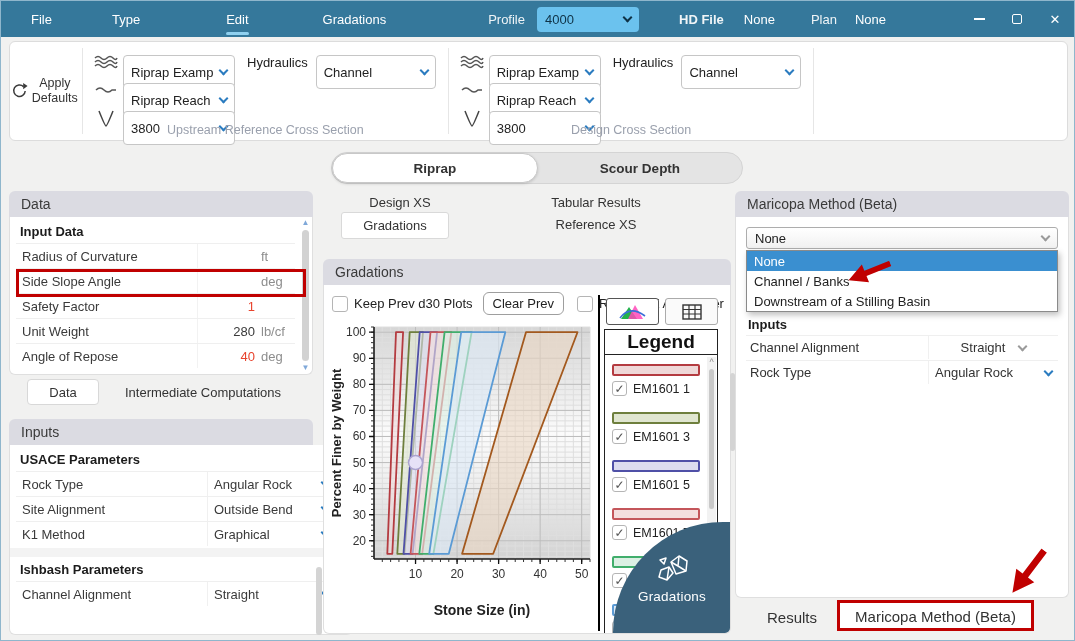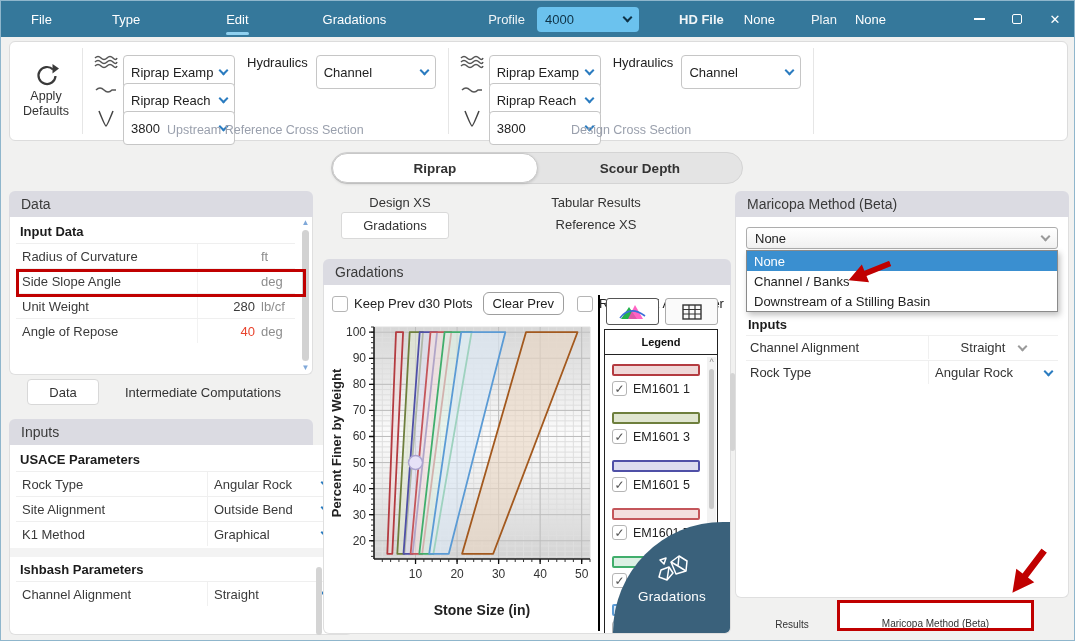--- a/index.html
+++ b/index.html
@@ -16,21 +16,21 @@
   .chev{display:inline-block;width:7px;height:7px;border-right:2px solid #2B7CC0;border-bottom:2px solid #2B7CC0;transform:rotate(45deg);margin-top:-3px;}
   .chev.dark{border-color:#0E3246;}
   .chev.grey{border-color:#9a9a9a;}
   .win-btns{margin-left:auto;display:flex;align-items:center;height:36px;}
   .win-btn{width:38px;height:36px;display:flex;align-items:center;justify-content:center;color:#fff;font-size:13px;}
   .min-bar{width:11px;height:2px;background:#fff;display:inline-block;}
   .max-box{width:10px;height:10px;border:1.5px solid #fff;border-radius:2px;display:inline-block;}
 
   
   .toolbar{position:absolute;left:8px;top:40px;width:1059px;height:100px;background:#fff;border:1px solid #DCDCDC;border-radius:6px;display:flex;align-items:stretch;}
-  .apply-btn{width:72px;display:flex;flex-direction:column;align-items:center;justify-content:center;color:#333;font-size:12.5px;line-height:1.2;text-align:center;}
+  .apply-btn{width:72px;display:flex;flex-direction:row;align-items:center;justify-content:center;color:#333;font-size:12.5px;line-height:1.2;text-align:center;}
   .v-div{width:1px;background:#E6E6E6;margin:6px 0;}
   .tb-group{position:relative;padding:7px 12px 18px 10px;}
   .tb-row{display:flex;align-items:center;height:26px;margin-bottom:2px;}
   .tb-icon{width:26px;display:flex;justify-content:center;margin-right:4px;}
   .sel{height:24px;background:#fff;border:1px solid #C6C6C6;border-radius:4px;display:flex;align-items:center;justify-content:space-between;padding:16px 7px;font-size:13px;color:#222;margin-top:20px;}
   .sel.w110{width:112px;}
   .sel.w120{width:120px;}
   .group-caption{position:absolute;bottom:3px;left:0;right:0;text-align:center;font-size:12.5px;color:#9aa0ad;white-space:nowrap;}
   .hyd-label{font-size:13px;color:#222;margin:0 8px 0 12px;}
 
@@ -64,21 +64,21 @@
 
   
   .subtab{position:absolute;font-size:13px;color:#333;text-align:center;}
 
   
   .grad-body{position:absolute;left:322px;top:284px;width:408px;height:349px;background:#fff;border:1px solid #DFDFDF;border-top:none;border-radius:0 0 6px 6px;overflow:hidden;}
   .gc-row{position:absolute;left:8px;top:7px;display:flex;align-items:center;font-size:13px;color:#222;}
   .cbx{width:16px;height:16px;border:1px solid #B5B5B5;border-radius:3px;background:#fff;display:inline-flex;align-items:center;justify-content:center;font-size:12px;color:#555;margin-right:6px;}
   .btn{border:1px solid #9E9E9E;border-radius:6px;background:#fff;padding:3px 9px;font-size:13px;color:#222;}
   .legend-box{position:absolute;left:280px;top:44px;width:114px;height:305px;background:#fff;border:1.5px solid #222;}
-  .legend-head{height:25px;border-bottom:1.5px solid #222;display:flex;align-items:center;justify-content:center;font-weight:bold;font-size:11px;color:#111;}
+  .legend-head{height:25px;border-bottom:1.5px solid #222;display:flex;align-items:center;justify-content:center;font-weight:bold;font-size:19px;color:#111;}
   .lg-item{position:absolute;left:7px;width:88px;}
   .lg-swatch{height:12px;border:2px solid #888;border-radius:2px;background:#eee;}
   .lg-row{display:flex;align-items:center;margin-top:5px;font-size:12.5px;color:#222;}
   .lg-row .cbx{width:15px;height:15px;margin-right:6px;}
   .lg-scroll{position:absolute;right:1px;top:27px;bottom:1px;width:9px;background:#F2F2F2;display:flex;flex-direction:column;align-items:center;}
   .lg-scroll .up{font-size:9px;color:#8a8a8a;line-height:10px;}
   .lg-scroll .thumb{width:5px;height:140px;background:#C9C9C9;border-radius:3px;margin-top:2px;}
   .icon-btn{position:absolute;top:13px;width:53px;height:27px;background:#FAFAFA;border:1px solid #ABABAB;border-radius:3px;display:flex;align-items:center;justify-content:center;}
   .icon-btn.sel-btn{border:1.5px solid #555;background:#fff;}
   .blk-div{position:absolute;left:274px;top:10px;width:2px;height:336px;background:#000;}
@@ -87,21 +87,21 @@
 
   
   .m-select{position:absolute;left:10px;top:10px;width:312px;height:22px;border:1px solid #ADADAD;border-radius:3px;background:linear-gradient(#fff,#F1F1F1);display:flex;align-items:center;justify-content:space-between;padding:0 8px;font-size:13px;color:#222;}
   .m-list{position:absolute;left:10px;top:33px;width:312px;background:#fff;border:1px solid #8a8a8a;box-shadow:2px 3px 6px rgba(0,0,0,.25);font-size:13px;color:#222;z-index:5;}
   .m-item{height:20px;display:flex;align-items:center;padding-left:7px;}
   .m-item.hl{background:#3A8FD0;color:#fff;}
   .m-inputs-head{position:absolute;left:12px;top:100px;font-weight:bold;font-size:13px;color:#1c1c1c;}
   .m-row{position:absolute;left:10px;width:312px;height:24px;display:flex;align-items:center;border-top:1px solid #EFEFEF;font-size:13px;color:#333;}
   .m-row .lbl{flex:1;padding-left:4px;}
   .m-row .sval{width:130px;display:flex;align-items:center;justify-content:space-between;border-left:1px solid #F0F0F0;align-self:stretch;padding:0 6px;}
-  .b-tab{position:absolute;font-size:10px;color:#333;display:flex;align-items:flex-end;justify-content:center;}
+  .b-tab{position:absolute;font-size:15px;color:#333;display:flex;align-items:center;justify-content:center;}
 
   
   .ann-rect{position:absolute;border:3px solid #C00000;z-index:20;}
   .ann-arrow{position:absolute;z-index:21;}
 
   .mini-scroll{position:absolute;background:#D4D4D4;border-radius:3px;z-index:3;}
 </style>
 </head>
 <body>
 
@@ -256,20 +256,25 @@
       <div class="tbl-sec">Input Data</div>
       <div class="trow">
         <span class="lbl">Radius of Curvature</span>
         <span class="val"></span>
         <span class="unit">ft</span>
       </div>
       <div class="trow">
         <span class="lbl">Side Slope Angle</span>
         <span class="val"></span>
         <span class="unit">deg</span>
+      </div>
+      <div class="trow">
+        <span class="lbl">Safety Factor</span>
+        <span class="val red">1</span>
+        <span class="unit"></span>
       </div>
       <div class="trow">
         <span class="lbl">Unit Weight</span>
         <span class="val">280</span>
         <span class="unit">lb/cf</span>
       </div>
       <div class="trow">
         <span class="lbl">Angle of Repose</span>
         <span class="val red">40</span>
         <span class="unit">deg</span>

